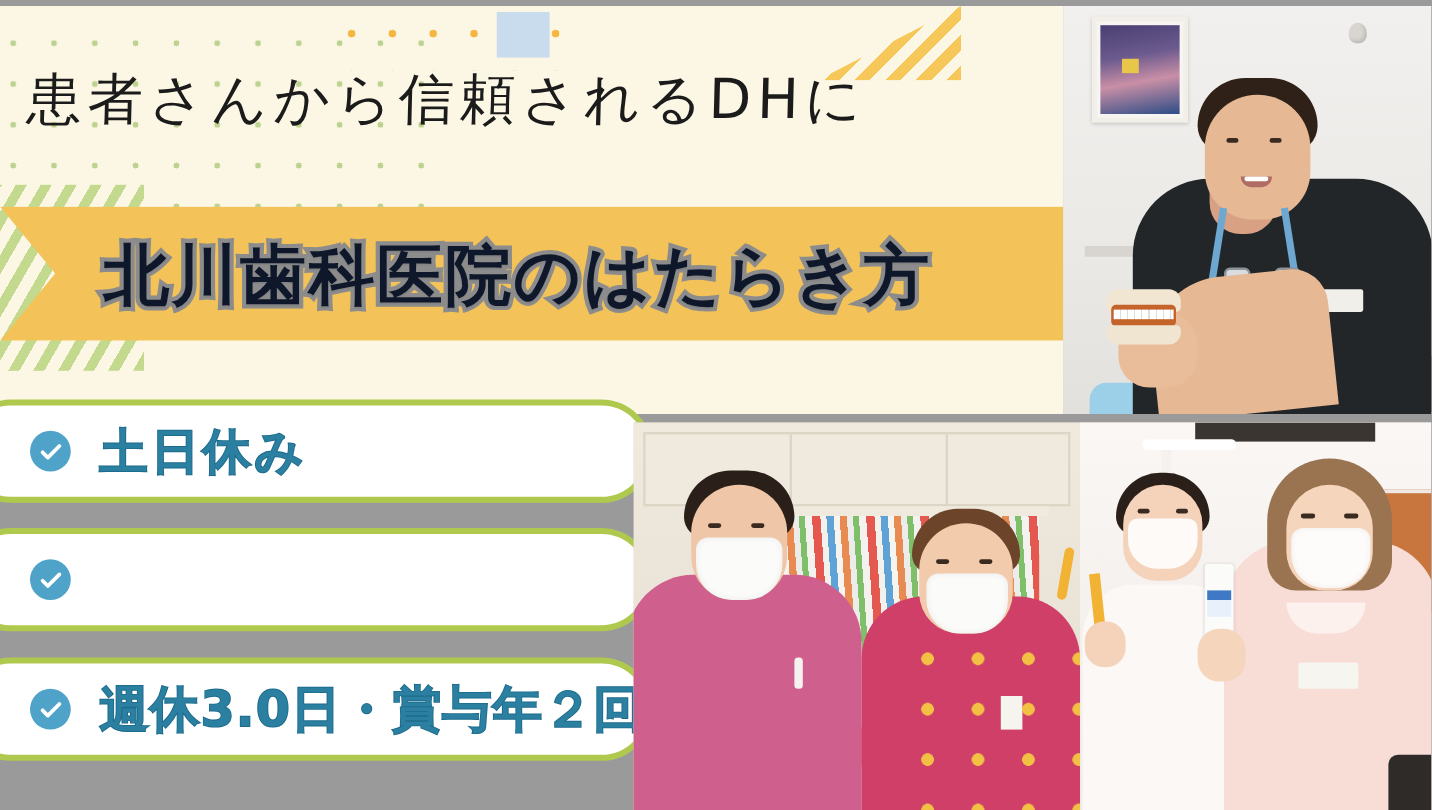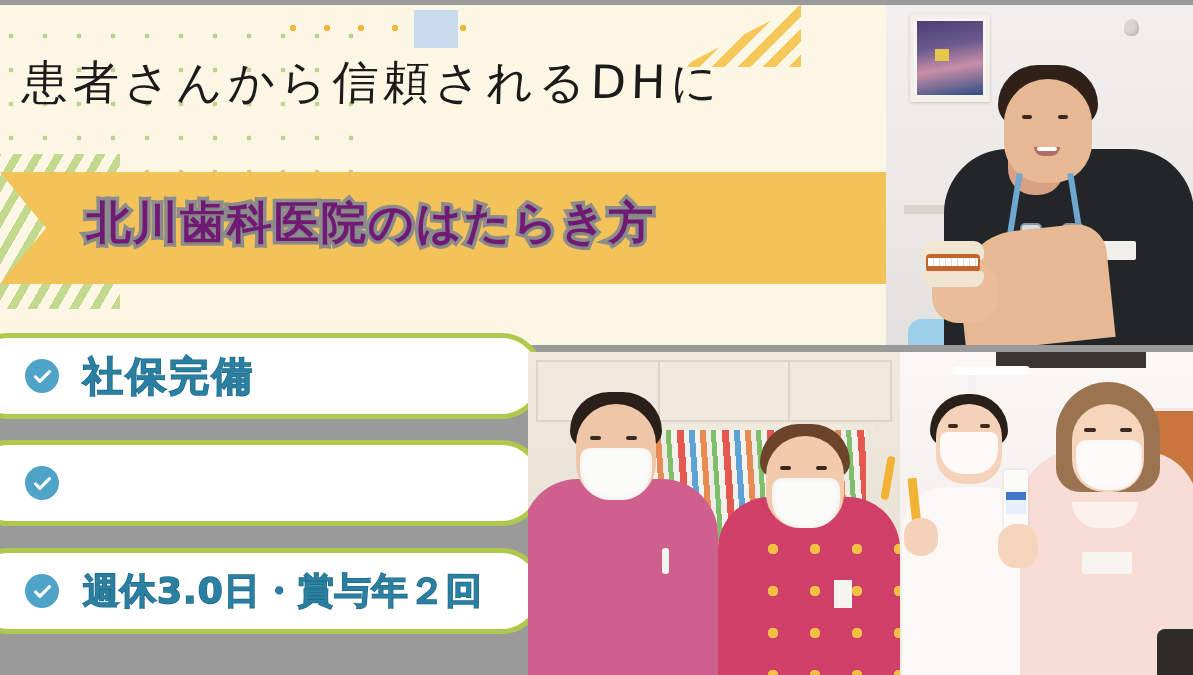--- a/index.html
+++ b/index.html
@@ -57,21 +57,21 @@
     background:repeating-linear-gradient(-60deg,#c3d98e 0 8px,#FBF7E4 8px 18px);
   }
   .ribbon {
     position:absolute; left:0px; top:6px; width:886px; height:112px;
     background:#F3C359;
     clip-path:polygon(0% 0%, 100% 0%, 100% 100%, 0% 100%, 46px 50%);
   }
   .ribbon-text {
     position:absolute; left:86px; top:193px; width:790px; height:62px;
     font-family:"DejaVu Sans","Liberation Sans",sans-serif;
-    font-size:45px; font-weight:bold; color:#701a75;
+    font-size:55px; font-weight:bold; color:#0f172a;
     letter-spacing:2px; white-space:nowrap;
     -webkit-text-stroke:7px #8c8c8c; paint-order:stroke fill;
     text-shadow:0 2px 0 rgba(0,0,0,.05);
   }
 
   
   .pill {
     position:absolute; left:-34px; height:86px; width:578px;
     background:#ffffff; border:5px solid #AFC94F;
     border-radius:50px; display:flex; align-items:center;
@@ -86,21 +86,21 @@
   }
   .check-icon svg { width:21px; height:21px; display:block; }
   .pill-label {
     margin-left:24px;
     font-family:"DejaVu Sans","Liberation Sans",sans-serif;
     font-weight:bold; color:#2b7fa0;
     -webkit-text-stroke:1.5px #1d6b8c; paint-order:stroke fill;
     white-space:nowrap;
   }
   .pill-1 .pill-label, .pill-2 .pill-label { font-size:40px; letter-spacing:3px; }
-  .pill-3 .pill-label { font-size:36px; letter-spacing:1px; }
+  .pill-3 .pill-label { font-size:41px; letter-spacing:1px; }
 
   
   .photo { position:absolute; overflow:hidden; }
 
   
   #photo-dentist { left:886px; top:5px; width:307px; height:340px; background:#e9e7e4; }
   .pd-wall { position:absolute; inset:0;
     background:linear-gradient(180deg,#f2f0ee 0%,#eceae7 55%,#e3e1de 100%); }
   .pd-frame { position:absolute; left:24px; top:9px; width:80px; height:88px;
     background:#f7f5f2; border:4px solid #f2efe9; box-shadow:0 1px 3px rgba(0,0,0,.18); }
@@ -266,21 +266,21 @@
     <div class="ribbon"></div>
   </div>
   <div class="ribbon-text">北川歯科医院のはたらき方</div>
 
   <div class="pill pill-1">
     <span class="check-icon">
       <svg viewBox="0 0 24 24" aria-hidden="true">
           <path d="M4 12.5l5 5L20 6.5" fill="none" stroke="#ffffff" stroke-width="3.6" stroke-linecap="round" stroke-linejoin="round"></path>
         </svg>
     </span>
-    <span class="pill-label">社保完備</span>
+    <span class="pill-label">土日休み</span>
   </div>
 
   <div class="pill pill-2">
     <span class="check-icon">
       <svg viewBox="0 0 24 24" aria-hidden="true">
           <path d="M4 12.5l5 5L20 6.5" fill="none" stroke="#ffffff" stroke-width="3.6" stroke-linecap="round" stroke-linejoin="round"></path>
         </svg>
     </span>
   </div>
 

